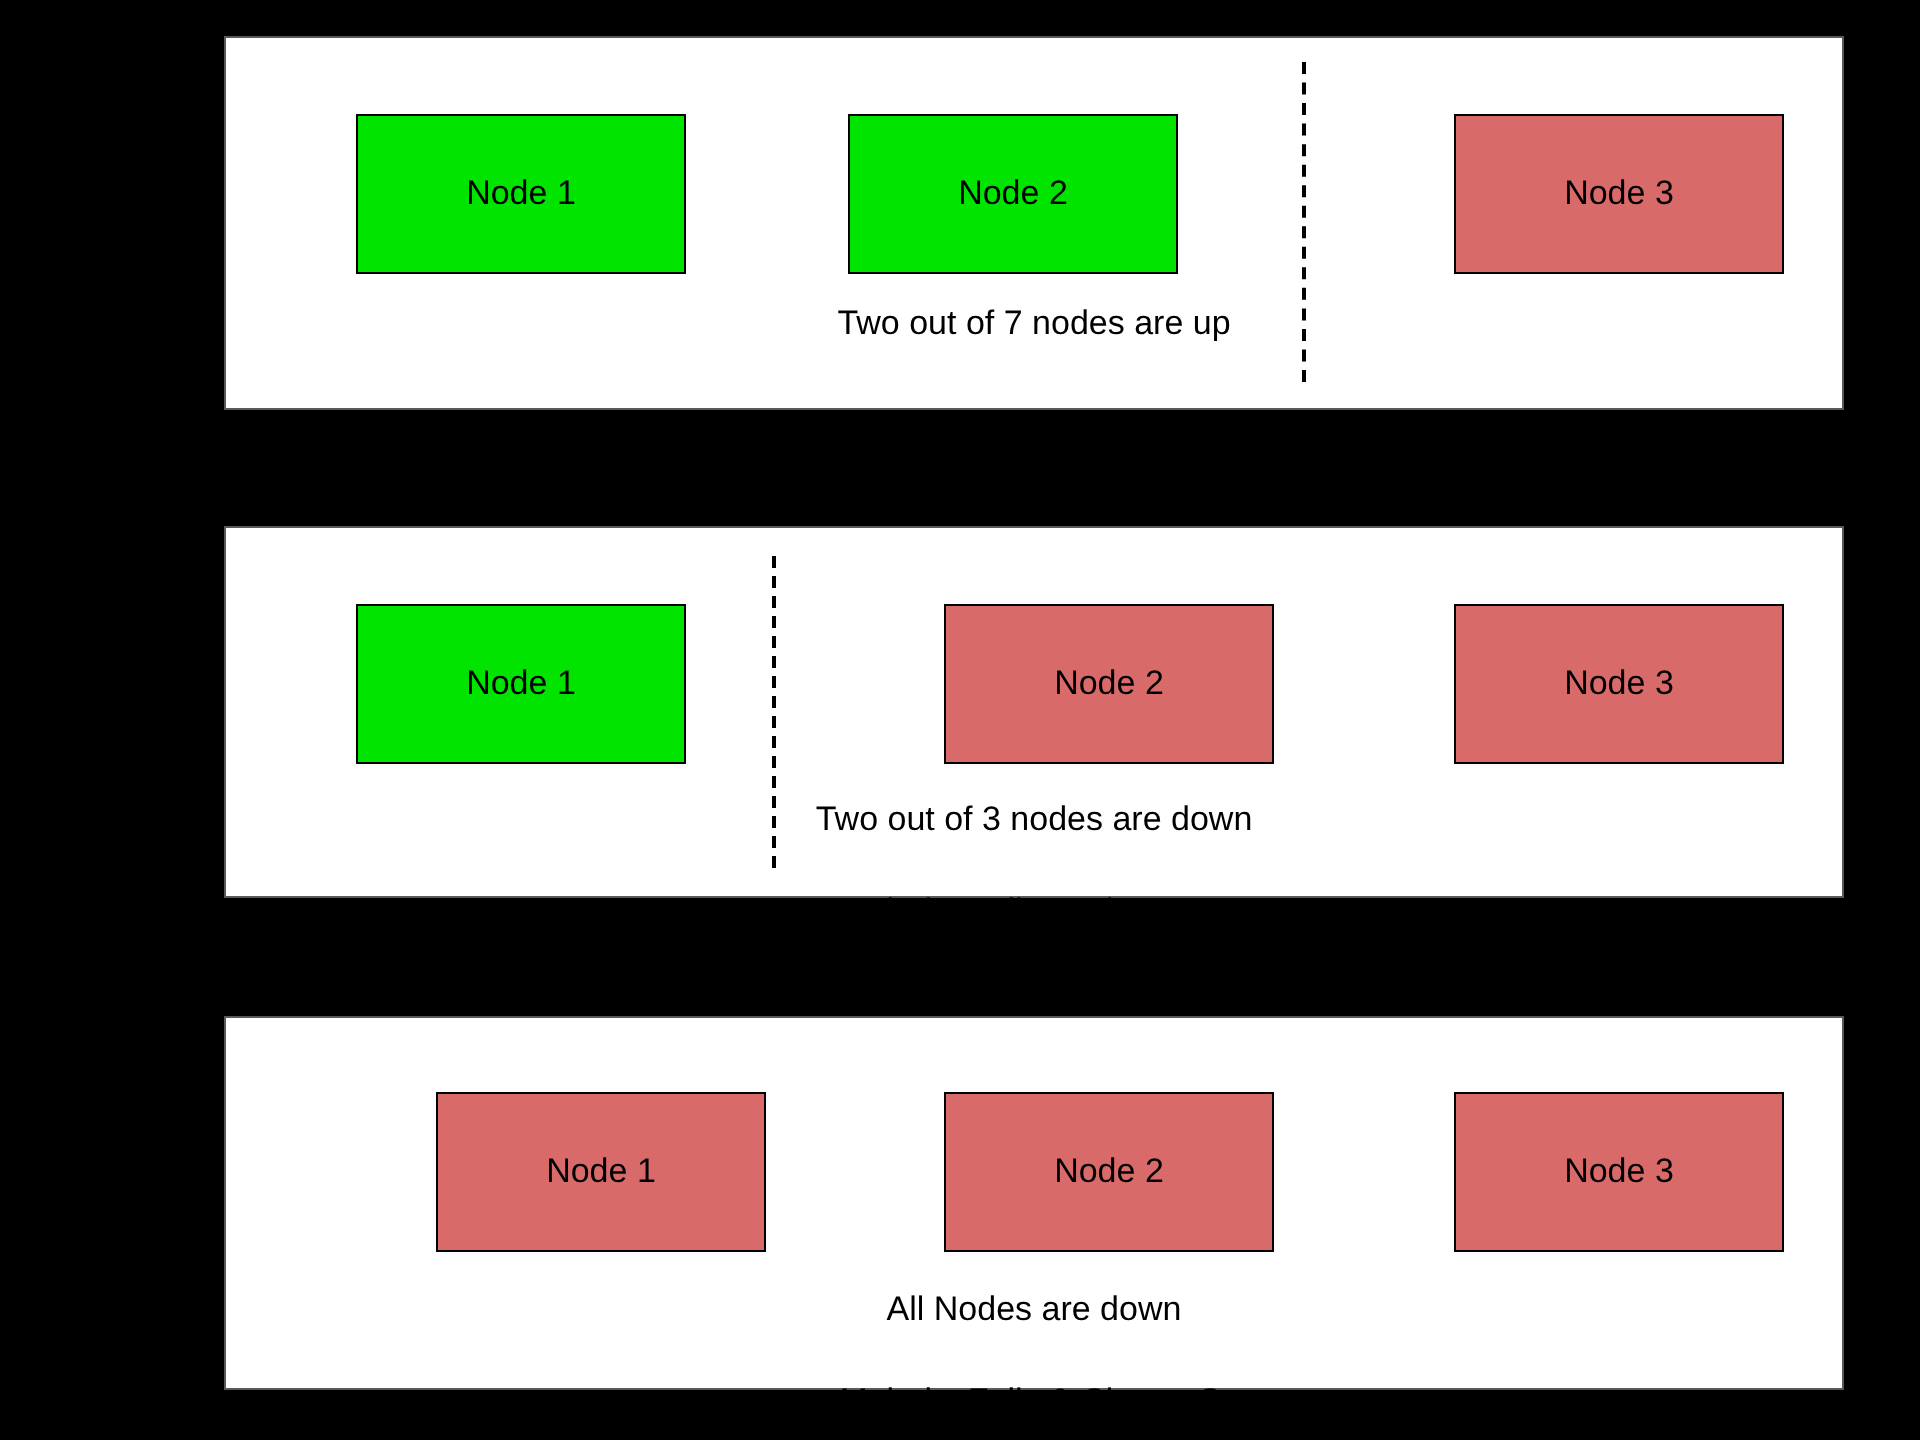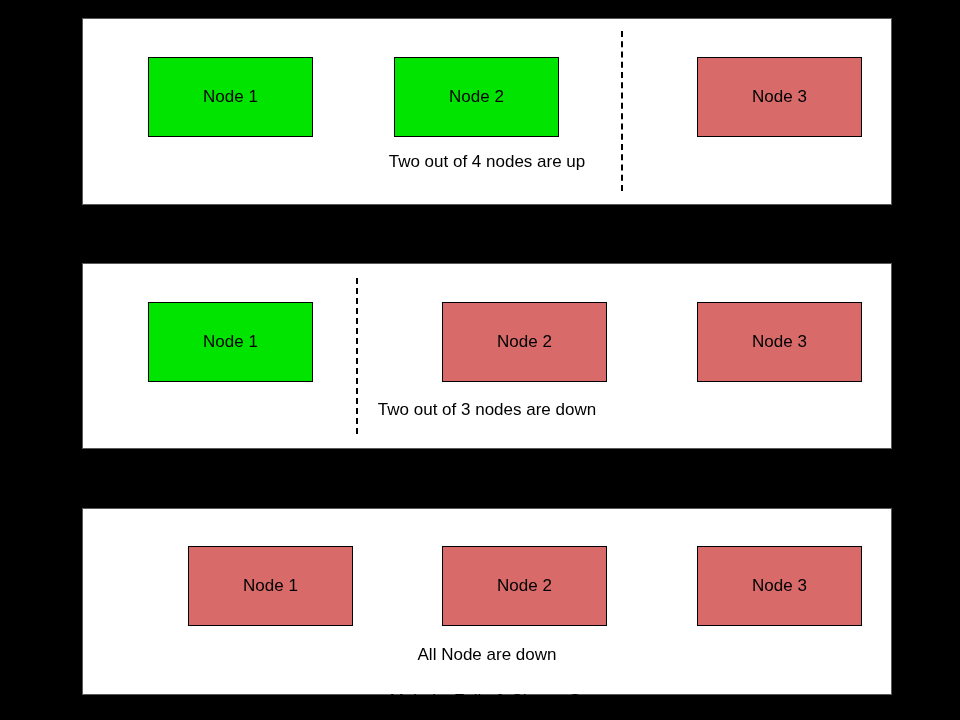--- a/index.html
+++ b/index.html
@@ -11,21 +11,21 @@
     font-family: "Liberation Sans", sans-serif;
     overflow: hidden;
   }
   .stage {
     position: relative;
     width: 960px;
     height: 720px;
   }
   .panel {
     position: absolute;
-    left: 82px;
+    left: 112px;
     width: 810px;
     box-sizing: border-box;
     background: var(--panel-bg, #fff);
     border: 1px solid var(--panel-border, #595959);
   }
   .panel-1 { top: 18px;  height: 187px; }
   .panel-2 { top: 263px; height: 186px; }
   .panel-3 { top: 508px; height: 187px; }
 
   .node {
@@ -77,36 +77,36 @@
 </head>
 <body>
 
 <div class="stage">
 
   <section class="panel panel-1">
     <div class="node up pos-1">Node 1</div>
     <div class="node up pos-2">Node 2</div>
     <div class="divider"></div>
     <div class="node down pos-3">Node 3</div>
-    <div class="caption"><span>Two out of 4 nodes are up</span><br>
+    <div class="caption"><span>Two out of 7 nodes are up</span><br>
     </div>
   </section>
 
   <section class="panel panel-2">
     <div class="node up pos-1">Node 1</div>
     <div class="divider"></div>
     <div class="node down pos-2">Node 2</div>
     <div class="node down pos-3">Node 3</div>
     <div class="caption"><span>Two out of 3 nodes are down</span><br>
       <span>Majority Fails &amp; Cluster Stops</span>
     </div>
   </section>
 
   <section class="panel panel-3">
     <div class="node down pos-1">Node 1</div>
     <div class="node down pos-2">Node 2</div>
     <div class="node down pos-3">Node 3</div>
-    <div class="caption"><span>All Node are down</span><br>
+    <div class="caption"><span>All Nodes are down</span><br>
       <span>Majority Fails &amp; Cluster Stops</span>
     </div>
   </section>
 
 </div>
 
 </body></html>

